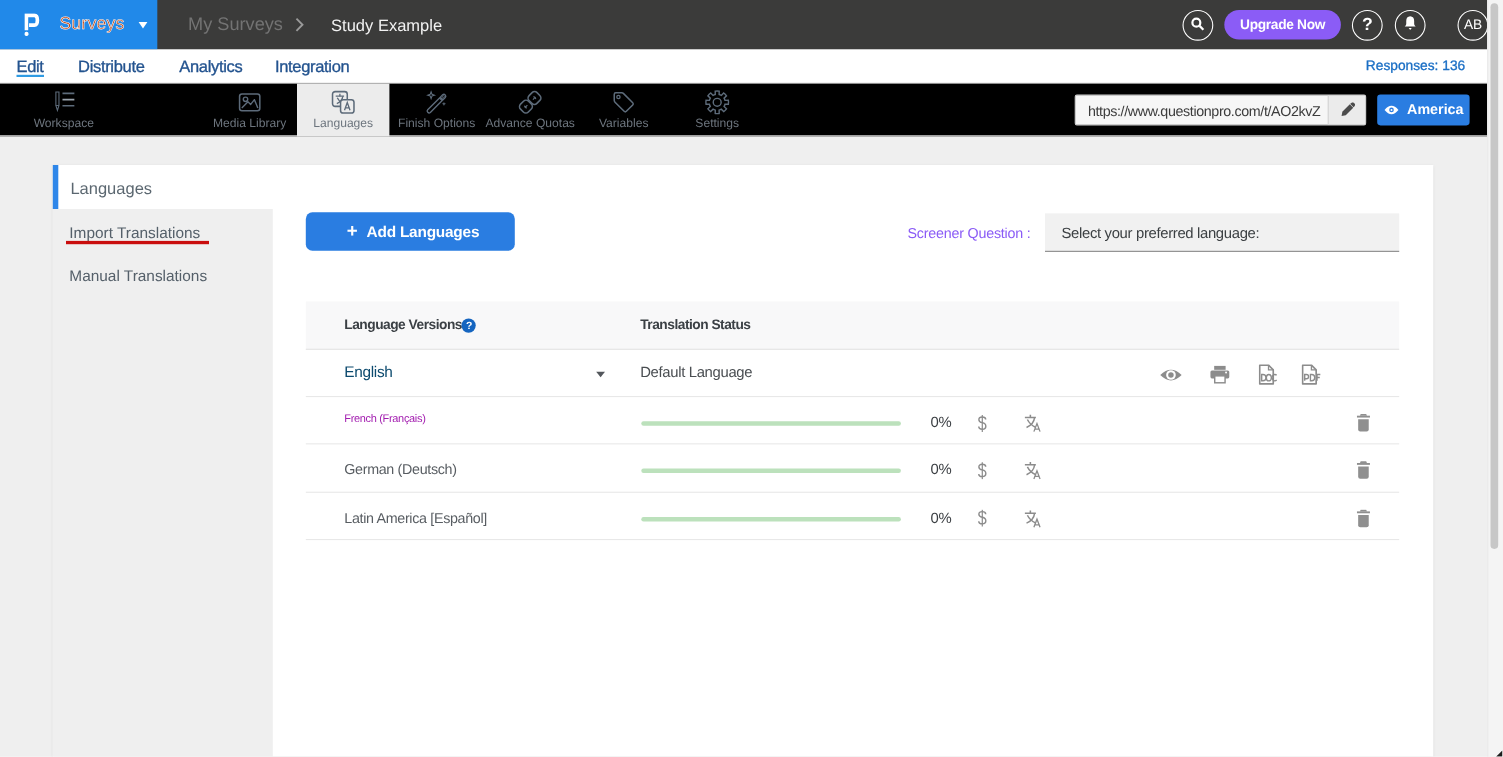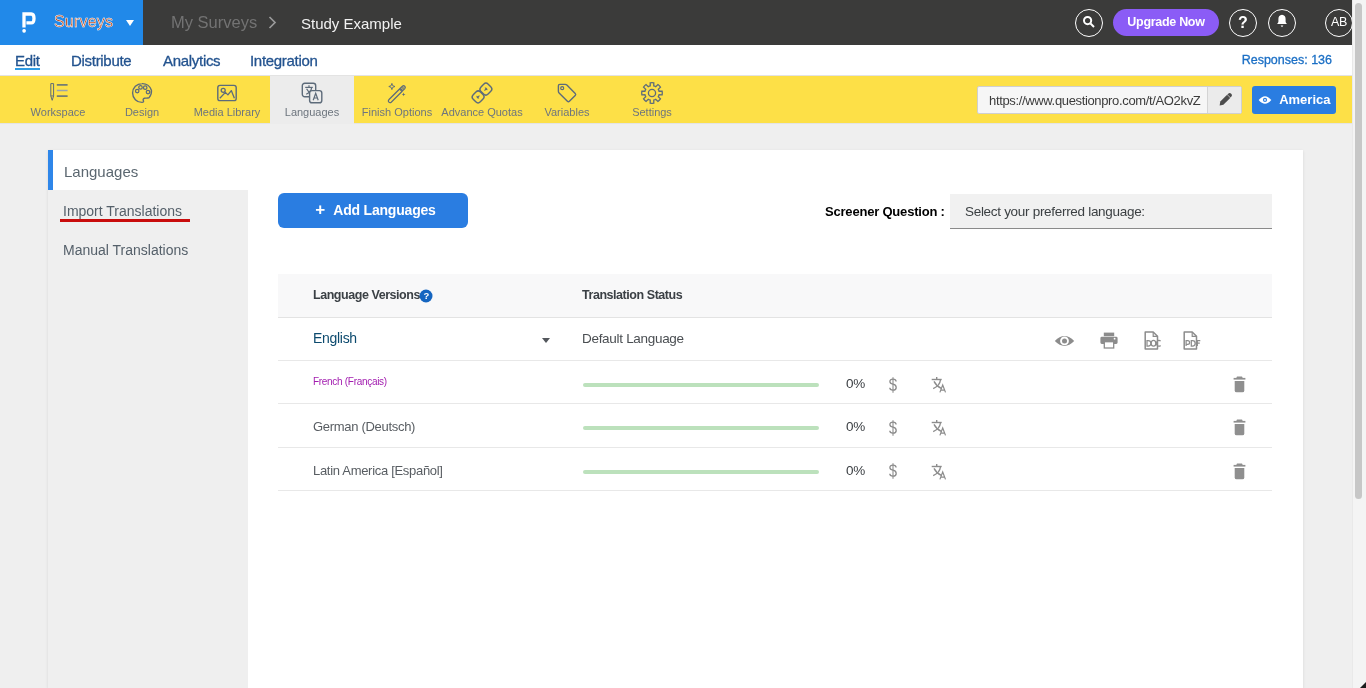--- a/index.html
+++ b/index.html
@@ -18,41 +18,41 @@
   .tb-circle { width:28px; height:28px; border:1.7px solid #fff; border-radius:50%; top:9px; color:#fff; text-align:center; }
   #upgrade { left:1113px; top:9px; width:106px; height:27px; background:#8b5cf6; border-radius:14px; color:#fff; font-size:12.5px; font-weight:bold; letter-spacing:-0.3px; text-align:center; line-height:27px; }
 
   
   #tabrow { left:0; top:45px; width:1352px; height:31px; background:#fff; border-bottom:1px solid #e3e3e3; }
   .tab { position:absolute; top:6.5px; font-size:15px; color:#23538f; -webkit-text-stroke:0.3px #23538f; letter-spacing:-0.3px; }
   #tab-edit-u { left:15px; top:22.5px; width:25px; height:2px; background:#2f9be3; position:absolute; }
   #responses { right:20px; top:8px; font-size:12.5px; color:#1b6fc5; position:absolute; -webkit-text-stroke:0.3px #1b6fc5; }
 
   
-  #toolbar { left:0; top:76px; width:1352px; height:48px; background:#fde047; border-bottom:1px solid #e4e4e4; }
+  #toolbar { left:0; top:76px; width:1352px; height:48px; background:#000000; border-bottom:1px solid #e4e4e4; }
   .tool { position:absolute; top:0; width:84px; height:48px; text-align:center; }
   .tool .ticon { margin-top:5px; height:24px; }
   .tool .tlabel { font-size:11px; color:#6d757e; margin-top:1px; }
   #tool-languages { background:#ececec; }
 
   #urlbox { left:977px; top:86px; width:265px; height:28px; background:#f6f6f6; border:1px solid #cfcfcf; border-radius:2px; }
   #urltext { left:11px; top:6px; width:219px; overflow:hidden; font-size:13px; color:#3c3c3c; position:absolute; white-space:nowrap; letter-spacing:-0.35px; }
   #pencilbox { right:0; top:0; width:34px; height:26px; background:#ebebeb; border-left:1px solid #d4d4d4; position:absolute; text-align:center; line-height:26px; }
   #preview { left:1252px; top:86px; width:84px; height:28px; background:#2a7de1; border-radius:3px; color:#fff; font-size:13px; font-weight:bold; text-align:center; line-height:28px; }
 
   
   #card { left:48px; top:150px; width:1255px; height:538px; background:#fff; box-shadow:0 1px 3px rgba(0,0,0,0.10); }
   #card-accent { left:0; top:0; width:5px; height:40px; background:#2e86e9; position:absolute; }
   #card-title { left:16px; top:12.5px; font-size:15px; color:#5b6770; position:absolute; }
   #sidebar { left:0; top:40px; width:200px; height:498px; background:#efefef; position:absolute; }
   .side-item { position:absolute; left:15px; font-size:14px; color:#55606a; }
   #red-underline { position:absolute; left:12px; top:29px; width:130px; height:3px; background:#c90d0d; }
 
   #addlang { position:absolute; left:230px; top:43px; width:190px; height:35px; background:#2a7de1; border-radius:6px; color:#fff; text-align:center; line-height:34px; font-size:14px; font-weight:bold; }
-  #screener-label { position:absolute; left:777px; top:54px; font-size:13px; color:#000000; letter-spacing:-0.2px;font-weight:bold; }
+  #screener-label { position:absolute; left:777px; top:54px; font-size:13px; color:#8b5cf6; letter-spacing:-0.2px; }
   #screener-select { position:absolute; left:902px; top:44px; width:322px; height:35px; background:#f1f1f1; border-bottom:1px solid #8a8a8a; }
   #screener-select span { position:absolute; left:15px; top:10px; font-size:13.5px; color:#3c4043; letter-spacing:-0.3px; }
 
   
   #tbl { position:absolute; left:230px; top:123.5px; width:994px; }
   #tbl-head { position:relative; height:44px; background:#f8f8f9; border-bottom:1px solid #e3e3e3; }
   .th { position:absolute; top:14px; font-size:12.5px; font-weight:bold; color:#3b4045; letter-spacing:-0.45px; }
   .row { position:relative; border-bottom:1px solid #e8e8e8; }
   .cell { position:absolute; letter-spacing:-0.3px; }
 </style>
@@ -102,30 +102,20 @@
   <div class="tool" style="left:16px;">
     <div class="ticon"><svg width="24" height="24" viewBox="0 0 24 24">
       <path d="M4.8 2.6 h2.8 v12.3 l-1.4 4.4 l-1.4 -4.4 Z" fill="none" stroke="#5d6b7a" stroke-width="1"></path>
       <line x1="4.8" y1="14.9" x2="7.6" y2="14.9" stroke="#5d6b7a" stroke-width="0.9"></line>
       <line x1="10.8" y1="3.9" x2="21.6" y2="3.9" stroke="#5d6b7a" stroke-width="1.5"></line>
       <line x1="10.8" y1="9.5" x2="21.6" y2="9.5" stroke="#9aa3ad" stroke-width="1.5"></line>
       <line x1="10.8" y1="15.1" x2="21.6" y2="15.1" stroke="#5d6b7a" stroke-width="1.5"></line>
     </svg></div>
     <div class="tlabel">Workspace</div>
   </div>
-  <div class="tool" style="left:100px;">
-    <div class="ticon"><svg width="24" height="24" viewBox="0 0 24 24">
-      <path d="M12 2.6 a9.4 9.4 0 1 0 0 18.8 c1.5 0 1.8 -0.8 1.4 -1.7 c-0.5 -1.1 -0.3 -2.3 1.1 -2.5 c1.6 -0.2 3 0.3 4.6 -0.6 a9.4 9.4 0 0 0 2.3 -7.4 A9.4 9.4 0 0 0 12 2.6 Z" fill="none" stroke="#5d6b7a" stroke-width="1.4"></path>
-      <circle cx="7.2" cy="10.1" r="1.75" fill="none" stroke="#5d6b7a" stroke-width="1.25"></circle>
-      <circle cx="10.5" cy="6.4" r="1.75" fill="none" stroke="#5d6b7a" stroke-width="1.25"></circle>
-      <circle cx="15.2" cy="6.7" r="1.75" fill="none" stroke="#5d6b7a" stroke-width="1.25"></circle>
-      <circle cx="18" cy="11" r="1.75" fill="none" stroke="#5d6b7a" stroke-width="1.25"></circle>
-    </svg></div>
-    <div class="tlabel">Design</div>
-  </div>
   <div class="tool" style="left:185px;">
     <div class="ticon"><svg width="24" height="24" viewBox="0 0 24 24">
       <rect x="2.8" y="4.4" width="18.4" height="15.2" rx="2.2" fill="none" stroke="#5d6b7a" stroke-width="1.4"></rect>
       <circle cx="8.2" cy="9.3" r="2" fill="none" stroke="#5d6b7a" stroke-width="1.3"></circle>
       <path d="M4.8 17.2 L10.4 11.4 L12.9 13.9 L16.3 9.6 L19.4 17.2" fill="none" stroke="#5d6b7a" stroke-width="1.3" stroke-linejoin="round"></path>
     </svg></div>
     <div class="tlabel">Media Library</div>
   </div>
   <div class="tool" id="tool-languages" style="left:270px;">
     <div class="ticon"><svg width="24" height="24" viewBox="0 0 24 24">

